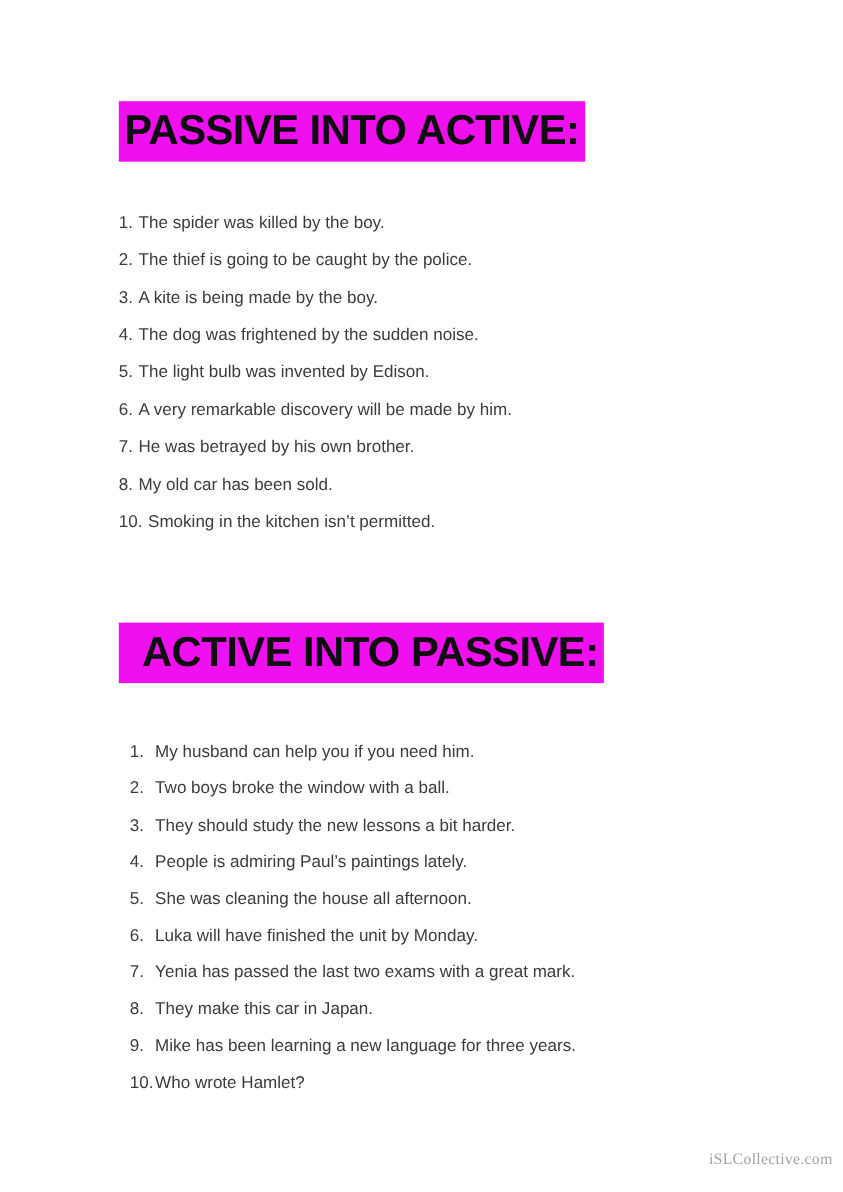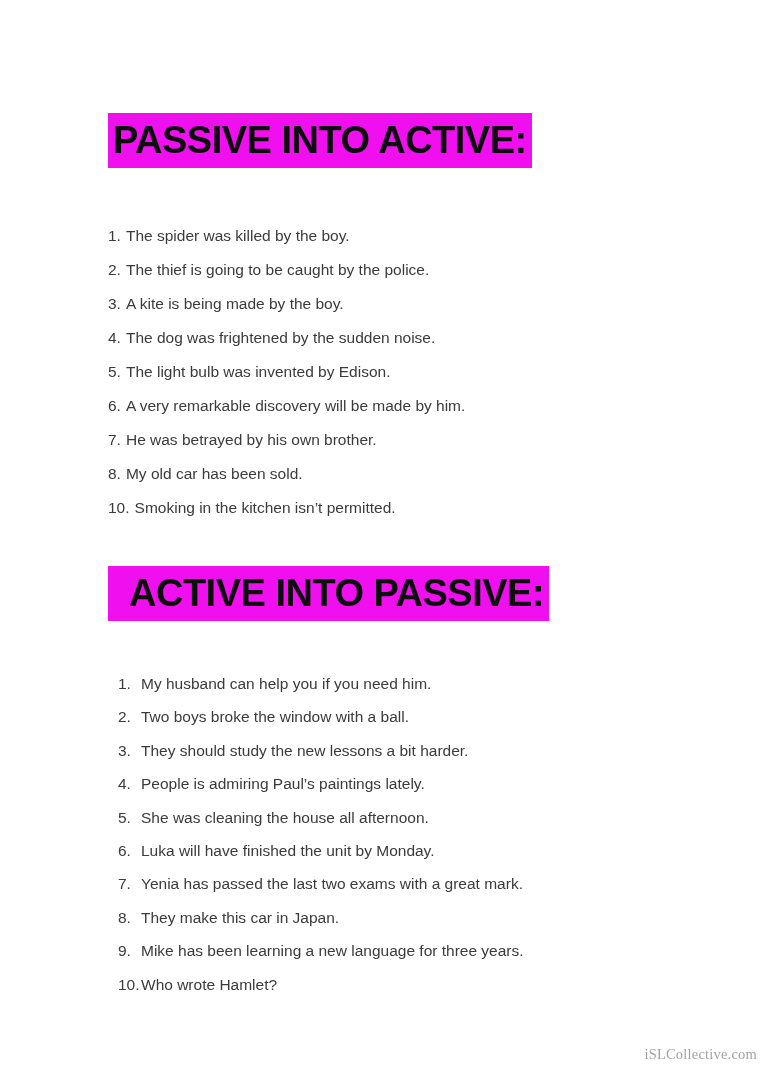--- a/index.html
+++ b/index.html
@@ -25,36 +25,35 @@
     display: inline-block;
     background: #EF0FEF;
     color: #0d0d0d;
     font-weight: 700;
     font-size: 38px;
     line-height: 55px;
     padding: 0 5px;
     letter-spacing: -0.5px;
     white-space: nowrap;
   }
-  #heading-1 { top: 92px; margin-top: 21px; }
+  #heading-1 { top: 92px; }
   #heading-2 { top: 566px; padding-left: 21px; }
 
   ul.sentence-list {
     list-style: none;
     margin: 0;
     padding: 0;
     position: absolute;
     color: #3b3b3b;
     font-size: 15.5px;
     white-space: nowrap;
   }
   #list-1 {
     left: 108px;
     top: 186px;
-    margin-top: 33px;
   }
   #list-1 li {
     height: 34px;
     line-height: 34px;
   }
   #list-1 .num {
     margin-right: 5px;
   }
   #list-2 {
     left: 118px;

